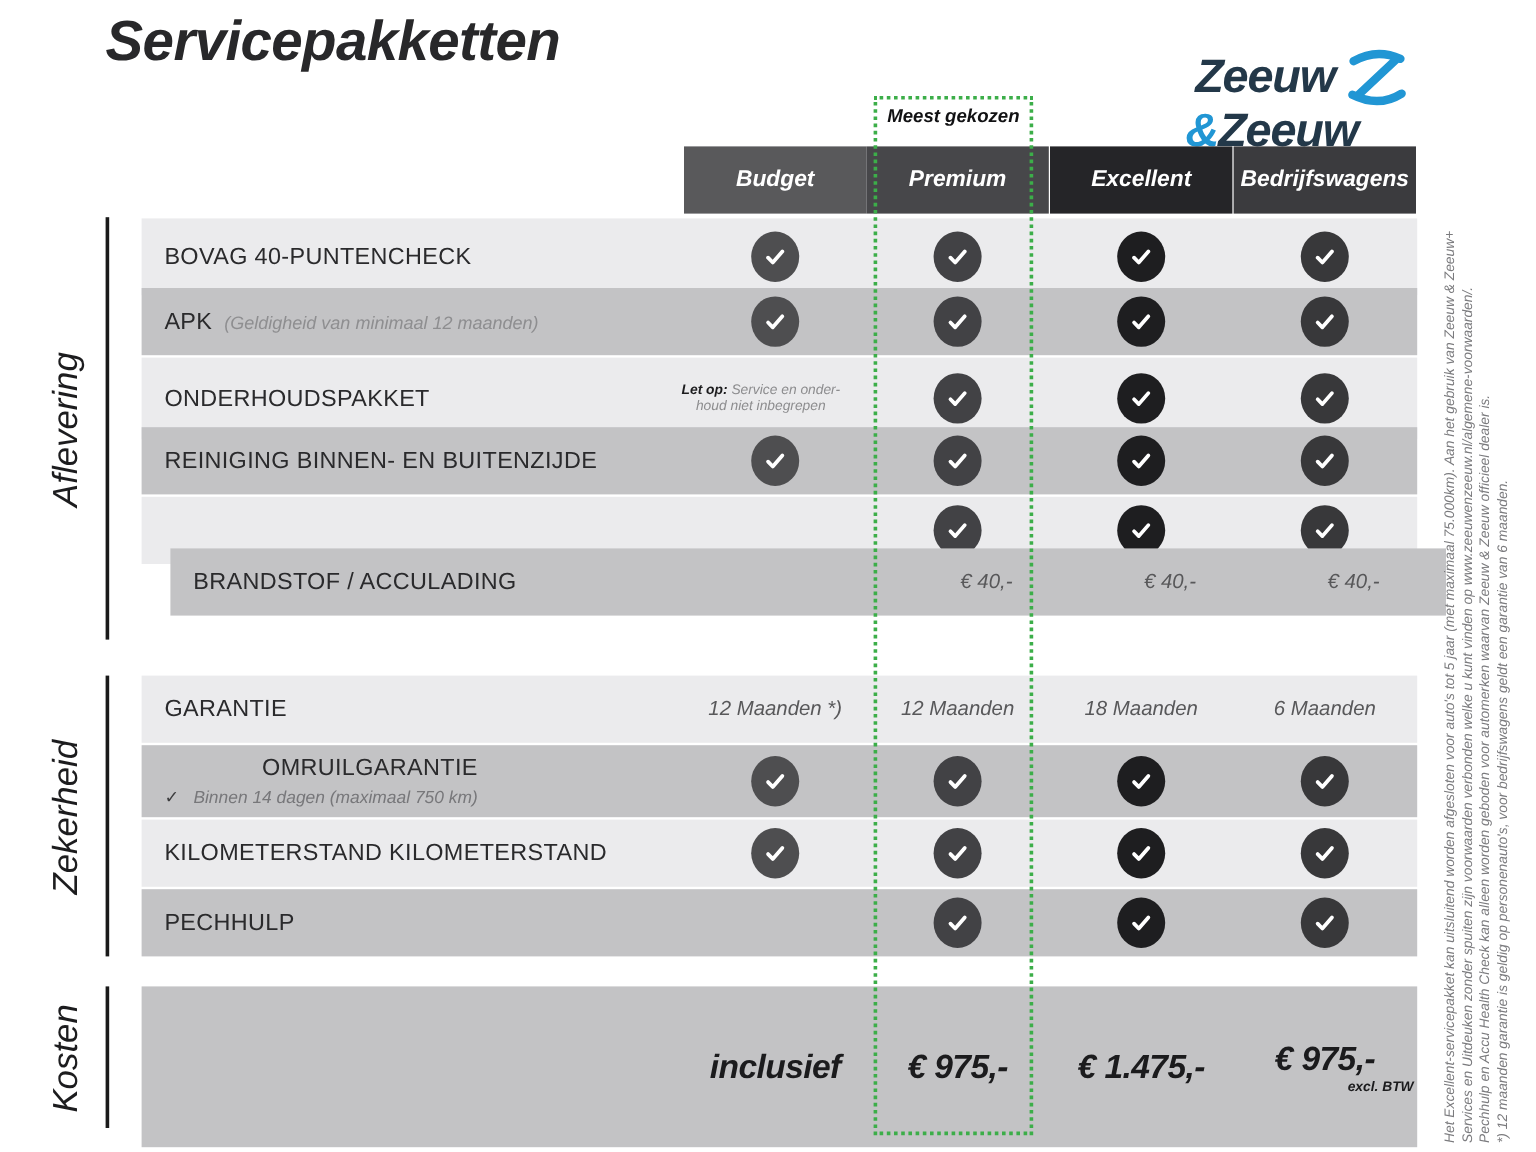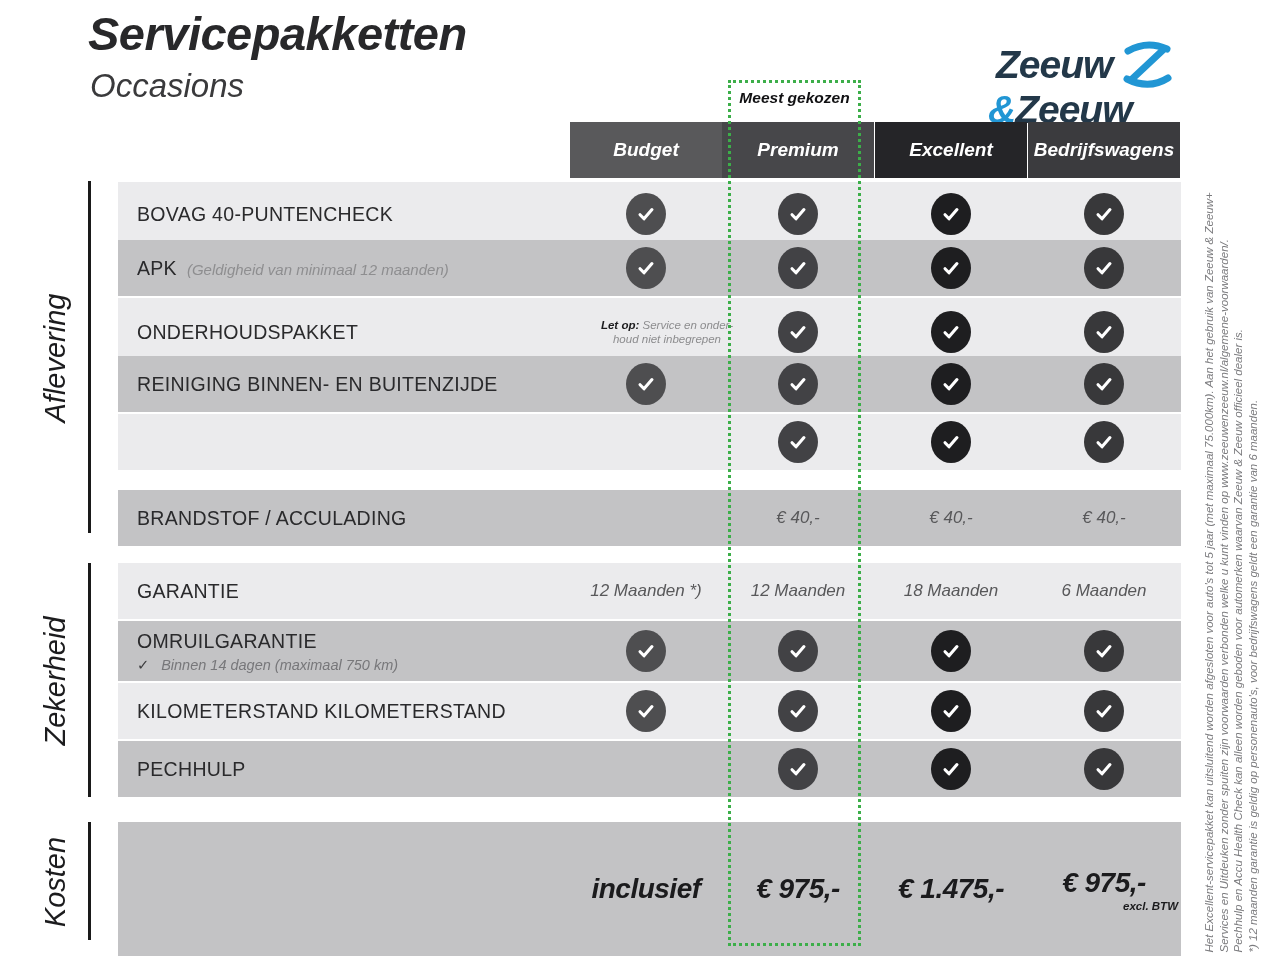--- a/index.html
+++ b/index.html
@@ -17,21 +17,21 @@
   .logo-line2{position:absolute;left:0px;top:53px;font-size:39px;color:#233849;letter-spacing:-1px;}
   .logo-amp{color:#2196d4;}
   .logo-z{position:absolute;left:128px;top:2px;}
 
   
   .table{position:absolute;left:118px;top:122px;width:1063px;height:820px;padding-left:24px;}
   .hcell{position:absolute;top:0;height:56px;width:152px;display:flex;align-items:center;justify-content:center;
          color:#fff;font-size:19px;font-weight:bold;font-style:italic;}
   .row{position:absolute;left:0;width:1063px;}
   .row.light{background:#ebebed;}
-  .row.medium{background:#c3c3c5;}
+  .row.medium{background:#c3c3c5;text-align:right;}
   .rlabel{position:absolute;left:0;top:0;bottom:0;display:flex;flex-direction:column;justify-content:center;
           padding-left:19px;}
   .rlabel-main{font-size:19.5px;color:#2a2a2c;letter-spacing:0.3px;font-weight:500;}
   .rlabel-sub-inline{font-size:15px;font-style:italic;color:#8e8e90;font-weight:normal;margin-left:10px;letter-spacing:0;}
   .rlabel-sub{font-size:14.5px;font-style:italic;color:#77777a;margin-top:4px;}
   .rlabel-sub .subcheck{font-style:normal;color:#3c3c3e;margin-right:12px;}
   .cell{position:absolute;top:0;bottom:0;width:152px;display:flex;align-items:center;justify-content:center;
         flex-direction:column;}
   .check{width:40px;height:42px;border-radius:50%;display:flex;align-items:center;justify-content:center;}
   .cell-val{font-size:17px;font-style:italic;color:#58585a;}
@@ -54,21 +54,20 @@
   .disclaimer{position:absolute;left:808px;top:501px;width:845px;height:58px;transform:rotate(-90deg);
               font-size:11.5px;line-height:14.5px;font-style:italic;color:#7b7b7e;}
 </style>
 </head>
 <body>
 
 <div class="page">
 
   <div class="title-block">
     <div class="title">Servicepakketten</div>
-    <div class="subtitle">Occasions</div>
   </div>
 
   <div class="logo">
     <div class="logo-line1"><span>Zeeuw</span></div>
     <svg class="logo-z" width="62" height="56" viewBox="0 0 62 56">
       <path d="M12 14 Q31 3 51 12" stroke="#2196d4" stroke-width="7" fill="none" stroke-linecap="round"></path>
       <path d="M47 13 L15 43" stroke="#2196d4" stroke-width="7" fill="none" stroke-linecap="round"></path>
       <path d="M11 42 Q33 53 52 41" stroke="#2196d4" stroke-width="7" fill="none" stroke-linecap="round"></path>
     </svg>
     <div class="logo-line2"><span class="logo-amp">&amp;</span><span>Zeeuw</span></div>
@@ -142,21 +141,21 @@
             <svg width="22" height="22" viewBox="0 0 24 24">
               <path d="M5.5 12.8 L9.8 17.2 L18.5 7.2" stroke="#ffffff" stroke-width="3.4" fill="none" stroke-linecap="round" stroke-linejoin="round"></path>
             </svg>
           </div>
         </div>
       </div>
       <div class="row light" style="top: 176px; height: 68px;">
         <div class="rlabel">
           <div class="rlabel-main"><span>ONDERHOUDSPAKKET</span></div>
         </div>
-        <div class="cell" style="left: 473px;">
+        <div class="cell" style="left: 440px;">
           <div class="note">
             <div><b>Let op:</b> <span>Service en onder-</span></div>
             <div>houd niet inbegrepen</div>
           </div>
         </div>
         <div class="cell" style="left: 604px;">
           <div class="check" style="background: rgb(66, 66, 69);">
             <svg width="22" height="22" viewBox="0 0 24 24">
               <path d="M5.5 12.8 L9.8 17.2 L18.5 7.2" stroke="#ffffff" stroke-width="3.4" fill="none" stroke-linecap="round" stroke-linejoin="round"></path>
             </svg>
@@ -227,21 +226,21 @@
           </div>
         </div>
         <div class="cell" style="left: 910px;">
           <div class="check" style="background: rgb(56, 56, 58);">
             <svg width="22" height="22" viewBox="0 0 24 24">
               <path d="M5.5 12.8 L9.8 17.2 L18.5 7.2" stroke="#ffffff" stroke-width="3.4" fill="none" stroke-linecap="round" stroke-linejoin="round"></path>
             </svg>
           </div>
         </div>
       </div>
-      <div class="row medium" style="top: 368px; height: 56px;">
+      <div class="row medium" style="top: 335px; height: 56px; margin-left: 24px;">
         <div class="rlabel">
           <div class="rlabel-main"><span>BRANDSTOF / ACCULADING</span></div>
         </div>
         <div class="cell" style="left: 452px;"></div>
         <div class="cell" style="left: 604px;">
           <span class="cell-val">€ 40,-</span>
         </div>
         <div class="cell" style="left: 757px;">
           <span class="cell-val">€ 40,-</span>
         </div>

